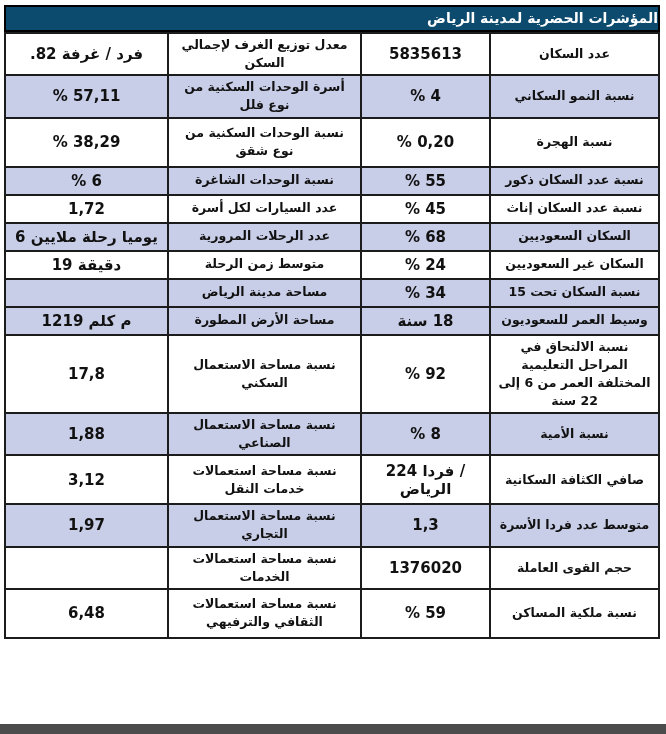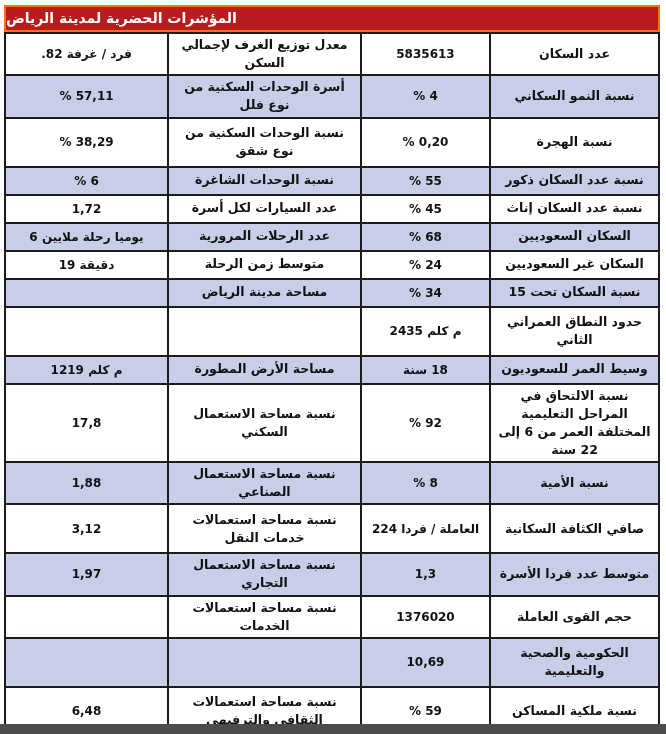--- a/index.html
+++ b/index.html
@@ -6,24 +6,24 @@
   html,body { margin:0; padding:0; }
   body {
     width:666px; height:734px;
     background:#ffffff;
     font-family:"DejaVu Sans", sans-serif;
     position:relative;
     overflow:hidden;
   }
   .sheet { position:absolute; left:4px; top:5px; width:656px; }
   .title-bar {
-    background:#b91c1c;
-    border:2px solid #f97316;
+    background:#0c4a6e;
+    border:2px solid #000000;
     color:#ffffff;
-    text-align:left;
+    text-align:right;
     font-weight:bold;
     font-size:14px;
     height:27px;
     line-height:22px;
     direction:rtl;
   }
   table.indicators {
     width:100%;
     border-collapse:collapse;
     table-layout:fixed;
@@ -34,21 +34,21 @@
     border:2px solid #1c1c1c;
     text-align:center;
     vertical-align:middle;
     font-weight:bold;
     color:#111111;
     padding:2px 5px;
     background:#ffffff;
     overflow:hidden;
   }
   td.lbl { font-size:12.5px; line-height:1.45; direction:rtl; }
-  td.val { font-size:12px; direction:ltr; }
+  td.val { font-size:15px; direction:ltr; }
   td.val bdi { unicode-bidi:isolate; }
   tr.alt td { background:#c9cee8; }
   tr.h28 { height:28px; }
   tr.h34 { height:34px; }
   tr.h49 { height:49px; }
   tr.h65 { height:65px; }
   .bottom-band {
     position:absolute; left:0; top:724px;
     width:666px; height:10px;
     background:#4c4c4c;
@@ -108,68 +108,56 @@
           <td class="val"><bdi>%</bdi> <bdi>24</bdi></td>
           <td class="lbl">متوسط زمن الرحلة</td>
           <td class="val"><bdi>19</bdi> <bdi>دقيقة</bdi></td>
         </tr>
         <tr class="h28 alt">
           <td class="lbl">نسبة السكان تحت 15</td>
           <td class="val"><bdi>%</bdi> <bdi>34</bdi></td>
           <td class="lbl">مساحة مدينة الرياض</td>
           <td class="val"></td>
         </tr>
-        <tr class="h49">
-          <td class="lbl">حدود النطاق العمراني الثاني</td>
-          <td class="val"><bdi>2435</bdi> <bdi>كلم</bdi> <bdi>م</bdi></td>
-          <td class="lbl"></td>
-          <td class="val"></td>
-        </tr>
         <tr class="h28 alt">
           <td class="lbl">وسيط العمر للسعوديون</td>
           <td class="val"><bdi>سنة</bdi> <bdi>18</bdi></td>
           <td class="lbl">مساحة الأرض المطورة</td>
           <td class="val"><bdi>1219</bdi> <bdi>كلم</bdi> <bdi>م</bdi></td>
         </tr>
         <tr class="h65">
           <td class="lbl">نسبة الالتحاق في المراحل التعليمية المختلفة العمر من 6 إلى 22 سنة</td>
           <td class="val"><bdi>%</bdi> <bdi>92</bdi></td>
           <td class="lbl">نسبة مساحة الاستعمال السكني</td>
           <td class="val"><bdi>17,8</bdi></td>
         </tr>
         <tr class="h28 alt">
           <td class="lbl">نسبة الأمية</td>
           <td class="val"><bdi>%</bdi> <bdi>8</bdi></td>
           <td class="lbl">نسبة مساحة الاستعمال الصناعي</td>
           <td class="val"><bdi>1,88</bdi></td>
         </tr>
         <tr class="h49">
           <td class="lbl">صافي الكثافة السكانية</td>
-          <td class="val"><bdi>224</bdi> <bdi>فردا</bdi> <bdi>/</bdi> <bdi>العاملة</bdi></td>
+          <td class="val"><bdi>224</bdi> <bdi>فردا</bdi> <bdi>/</bdi> <bdi>الرياض</bdi></td>
           <td class="lbl">نسبة مساحة استعمالات خدمات النقل</td>
           <td class="val"><bdi>3,12</bdi></td>
         </tr>
         <tr class="h28 alt">
           <td class="lbl">متوسط عدد فردا الأسرة</td>
           <td class="val"><bdi>1,3</bdi></td>
           <td class="lbl">نسبة مساحة الاستعمال التجاري</td>
           <td class="val"><bdi>1,97</bdi></td>
         </tr>
         <tr class="h28">
           <td class="lbl">حجم القوى العاملة</td>
           <td class="val"><bdi>1376020</bdi></td>
           <td class="lbl">نسبة مساحة استعمالات الخدمات</td>
           <td class="val"></td>
         </tr>
-        <tr class="h49 alt">
-          <td class="lbl">الحكومية والصحية والتعليمية</td>
-          <td class="val"><bdi>10,69</bdi></td>
-          <td class="lbl"></td>
-          <td class="val"></td>
-        </tr>
         <tr class="h49">
           <td class="lbl">نسبة ملكية المساكن</td>
           <td class="val"><bdi>%</bdi> <bdi>59</bdi></td>
           <td class="lbl">نسبة مساحة استعمالات الثقافي والترفيهي</td>
           <td class="val"><bdi>6,48</bdi></td>
         </tr>
       </tbody>
   </table>
 </div>
 

